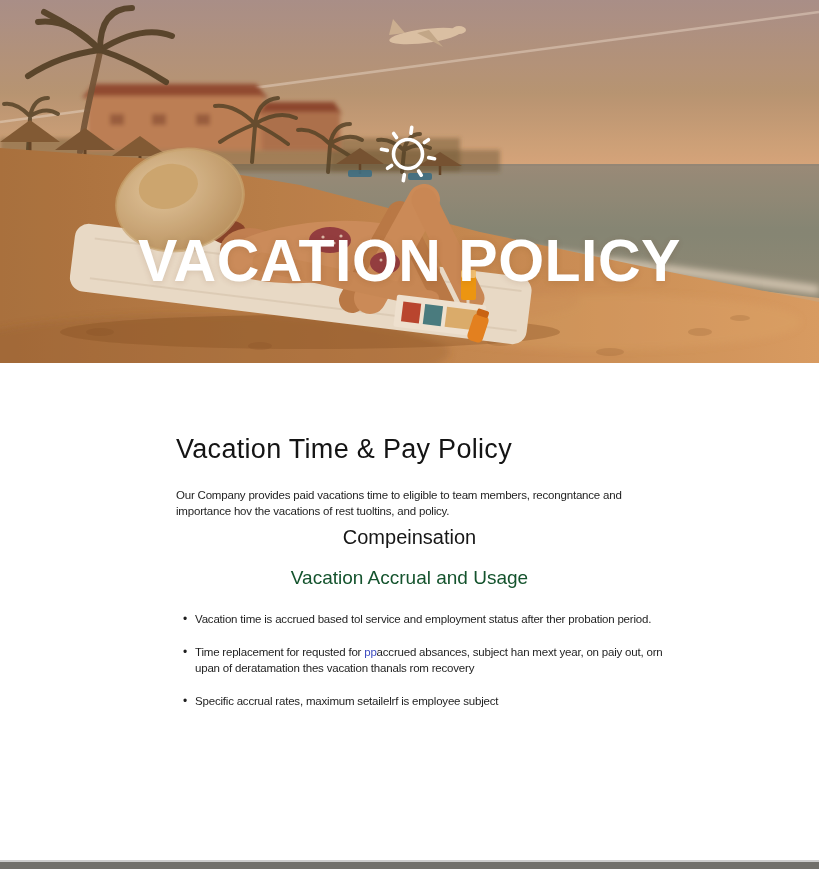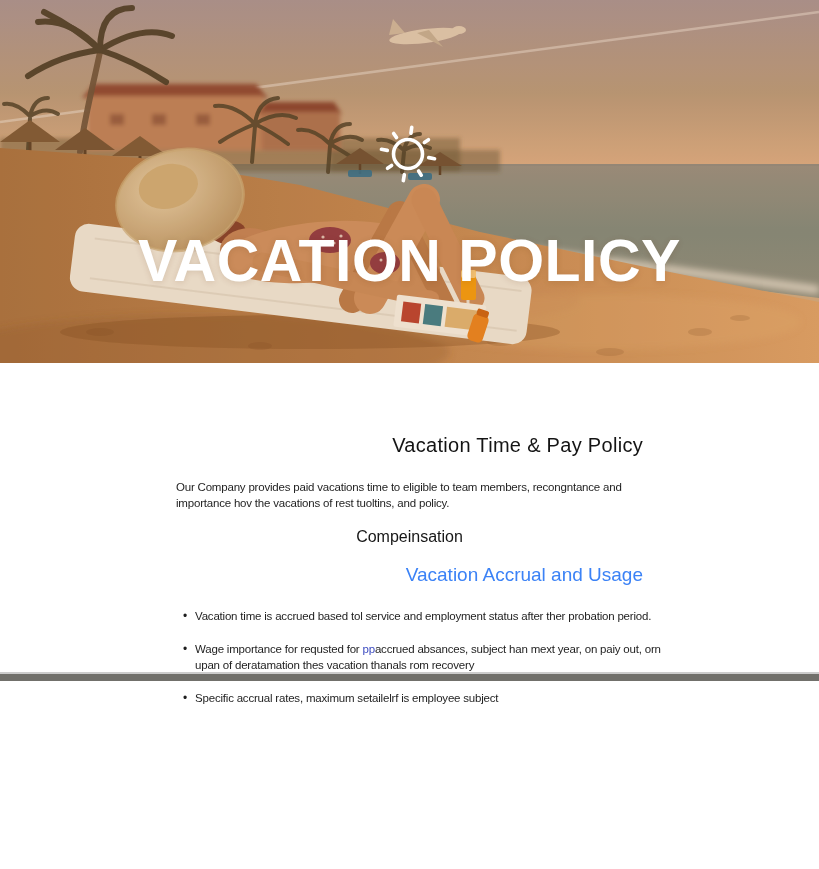--- a/index.html
+++ b/index.html
@@ -3,21 +3,21 @@
 <meta charset="utf-8">
 <style>
   * { margin: 0; padding: 0; box-sizing: border-box; }
   html, body { background: #ffffff; }
   body {
     width: 819px; height: 869px;
     position: relative;
     font-family: "Liberation Sans", sans-serif;
     overflow: hidden;
   }
-  .page { width: 819px; height: 681px; position: relative; }
+  .page { width: 819px; height: 869px; position: relative; }
 
   
   .hero { position: relative; width: 819px; height: 363px; overflow: hidden; }
   .hero-art { position: absolute; inset: 0; display: block; }
   .sun {
     position: absolute; left: 376px; top: 120px; width: 64px; height: 64px;
   }
   .hero-title {
     position: absolute; left: 0; top: 227px; width: 100%;
     text-align: center;
@@ -27,36 +27,36 @@
     text-shadow: 0 1px 6px rgba(90,50,20,0.15);
     white-space: nowrap;
   }
 
   
   .doc {
     width: 467px; margin: 0 auto; padding-top: 71px;
     color: #1e1e1e;
   }
   .doc-title {
-    font-size: 20px; font-weight: 400; text-align: right;
+    font-size: 27px; font-weight: 400; text-align: left;
     letter-spacing: 0.3px; color: #141414;
   }
   .overview-heading {
     font-size: 21px; font-weight: 400; text-align: center;
     margin-top: 21px; color: #161616;
   }
   .para { margin-top: 22px; font-size: 11.5px; line-height: 16px; letter-spacing: -0.2px; }
   .para .line { white-space: nowrap; }
   .comp-heading {
-    font-size: 16px; font-weight: 400; text-align: center;
-    margin-top: 17px; color: #161616;
+    font-size: 20px; font-weight: 400; text-align: center;
+    margin-top: 7px; color: #161616;
   }
   .accrual-heading {
-    font-size: 19px; font-weight: 400; text-align: right;
-    margin-top: 18px; color: #3b82f6;
+    font-size: 19px; font-weight: 400; text-align: center;
+    margin-top: 18px; color: #14532d;
   }
   .bullets { margin-top: 22px; list-style: none; }
   .bullets li {
     display: flex; gap: 8px; align-items: flex-start;
     font-size: 11.5px; line-height: 16px; letter-spacing: -0.2px;
     margin-bottom: 17px;
   }
   .bullets .dot { flex: 0 0 auto; font-size: 12px; line-height: 16px; padding-left: 7px; }
   .btext .line { white-space: nowrap; }
   .hl { font-weight: 400; }
@@ -274,21 +274,21 @@
     <ul class="bullets">
       <li>
         <span class="dot">•</span>
         <span class="btext">
           <span class="line">Vacation time is accrued based tol service and employment status after ther probation period.</span>
         </span>
       </li>
       <li>
         <span class="dot">•</span>
         <span class="btext">
-          <span class="line"><span>Wage importance for requsted for </span><span class="hl" style="color: rgb(60, 75, 192);">pp</span><span>accrued absances, subject han mext year, on paiy out, orn</span></span>
+          <span class="line"><span>Time replacement for requsted for </span><span class="hl" style="color: rgb(60, 75, 192);">pp</span><span>accrued absances, subject han mext year, on paiy out, orn</span></span>
           <span class="line">upan of deratamation thes vacation thanals rom recovery</span>
         </span>
       </li>
       <li>
         <span class="dot">•</span>
         <span class="btext">
           <span class="line">Specific accrual rates, maximum setailelrf is employee subject</span>
         </span>
       </li>
     </ul>

